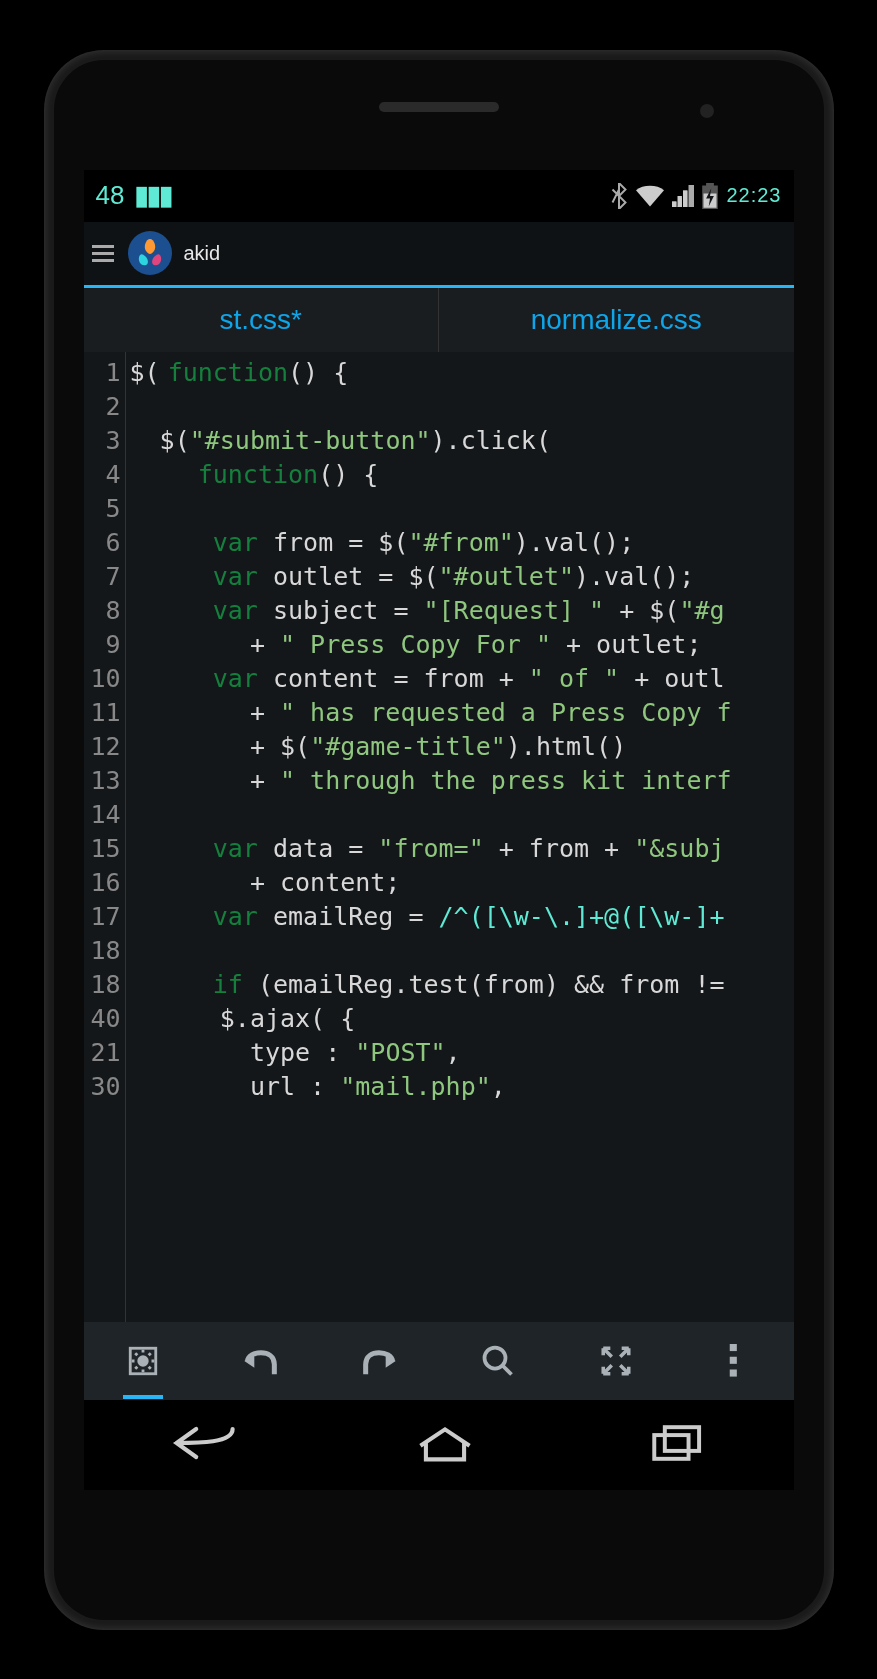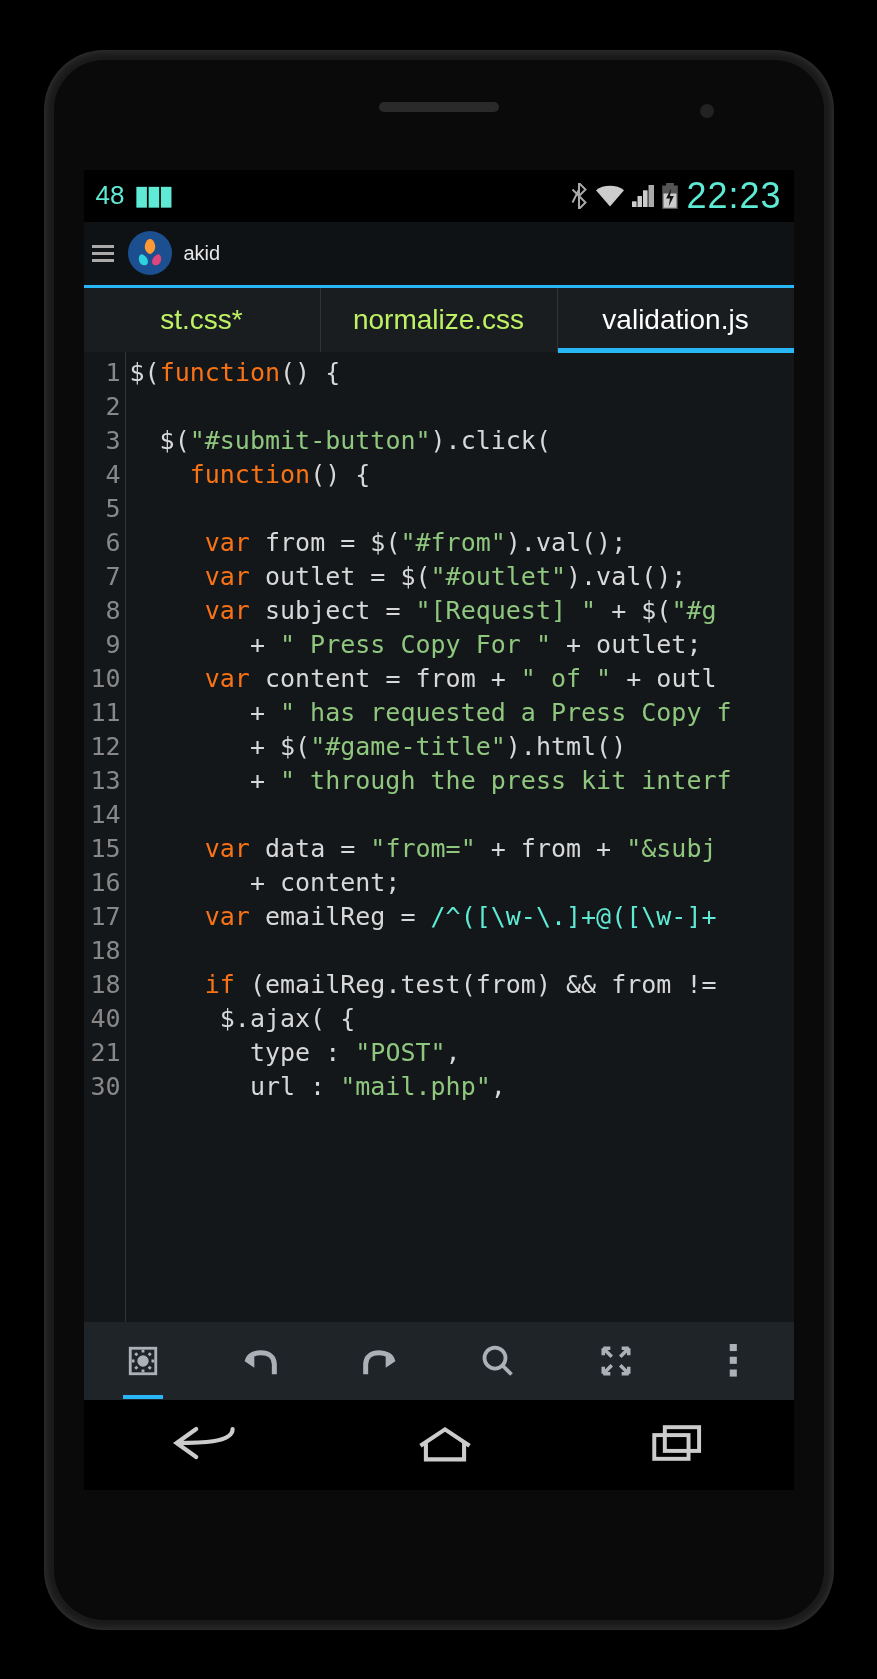--- a/index.html
+++ b/index.html
@@ -67,21 +67,21 @@
     justify-content: space-between;
     padding: 0 12px;
     color: #5eead4;
     font-size: 26px;
   }
   .status-left { display: flex; align-items: center; gap: 10px; }
   .status-right { display: flex; align-items: center; gap: 8px; }
   .status-count { font-weight: 500; }
   .barcode-icon { display: inline-block; letter-spacing: -2px; font-weight: bold; }
   .status-right svg { fill: #ccc; }
-  .status-time { font-size: 36px; letter-spacing: 1px; text-align: center; }
+  .status-time { font-size: 20px; letter-spacing: 1px; text-align: center; }
   
   .app-header {
     height: 66px;
     background: #0f1214;
     display: flex;
     align-items: center;
     padding: 0 6px;
     gap: 12px;
     border-bottom: 3px solid #29b6f6;
   }
@@ -107,21 +107,21 @@
     height: 64px;
     background: #1a1d20;
     display: flex;
     align-items: stretch;
   }
   .tab {
     flex: 1;
     display: flex;
     align-items: center;
     justify-content: center;
-    color: #bef264;
+    color: #0ea5e9;
     font-size: 28px;
     border-right: 1px solid #333;
     position: relative;
   }
   .tab:last-child { border-right: none; }
   .tab.active { color: #fff; }
   .tab.active::after {
     content: "";
     position: absolute;
     bottom: -1px; left: 0; right: 0;
@@ -149,21 +149,21 @@
   }
   .gutter div { height: 34px; }
   .code {
     flex: 1;
     padding: 4px 0 0 4px;
     color: #d8d8d8;
     white-space: pre;
     overflow: hidden;
   }
   .code-line { height: 34px; }
-  .tk-kw  { color: #f97316; }     
+  .tk-kw  { color: #15803d; margin-left: 8px; }     
   .tk-fn  { color: #d8d8d8; }
   .tk-str { color: #8fc77e; }     
   .tk-id  { color: #d8d8d8; }
   .tk-op  { color: #d8d8d8; }
   .tk-regex { color: #5eead4; }
   .tk-par { color: #d8d8d8; }
   
   .bottom-toolbar {
     height: 78px;
     background: #1f2428;
@@ -249,23 +249,20 @@
         </div>
         <span class="app-title">akid</span>
       </div>
 
       <div class="tabs">
         <div class="tab">
             <span>st.css*</span>
           </div>
         <div class="tab">
             <span>normalize.css</span>
-          </div>
-        <div class="tab active">
-            <span>validation.js</span>
           </div>
       </div>
 
       <div class="editor">
         <div class="gutter" id="gutter">
             <div>1</div>
             <div>2</div>
             <div>3</div>
             <div>4</div>
             <div>5</div>

